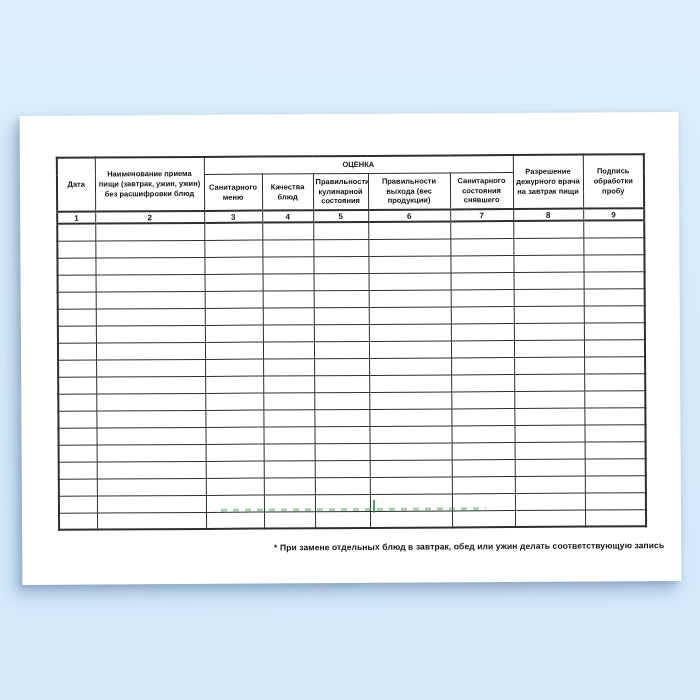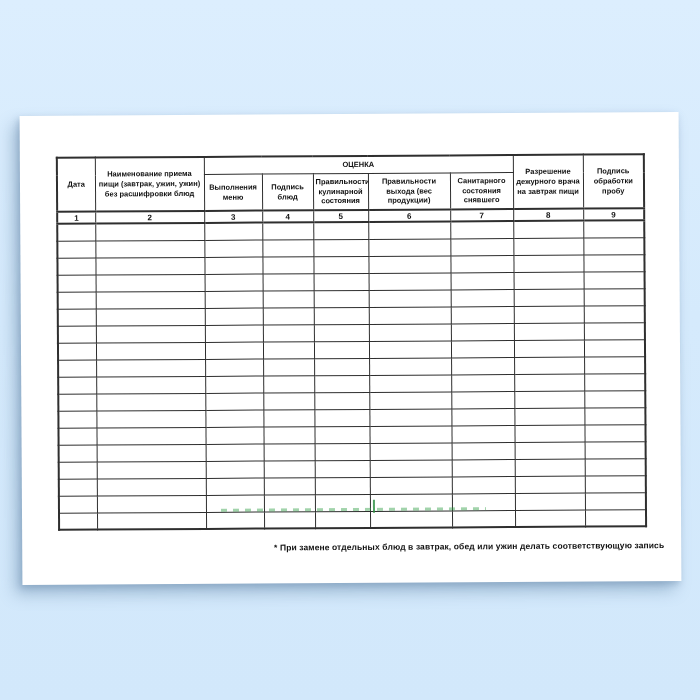--- a/index.html
+++ b/index.html
@@ -82,22 +82,22 @@
       </colgroup>
       <thead>
         <tr class="group-row">
           <th rowspan="2">Дата</th>
           <th rowspan="2">Наименование приема пищи (завтрак, ужин, ужин) без расшифровки блюд</th>
           <th colspan="5">ОЦЕНКА</th>
           <th rowspan="2">Разрешение дежурного врача на завтрак пищи</th>
           <th rowspan="2">Подпись обработки пробу</th>
         </tr>
         <tr class="sub-row">
-          <th>Выполнения меню</th>
-          <th>Подпись блюд</th>
+          <th>Санитарного меню</th>
+          <th>Качества блюд</th>
           <th>Правильности кулинарной состояния</th>
           <th>Правильности выхода (вес продукции)</th>
           <th>Санитарного состояния снявшего</th>
         </tr>
         <tr class="numbers-row">
           <td>1</td>
           <td>2</td>
           <td>3</td>
           <td>4</td>
           <td>5</td>

